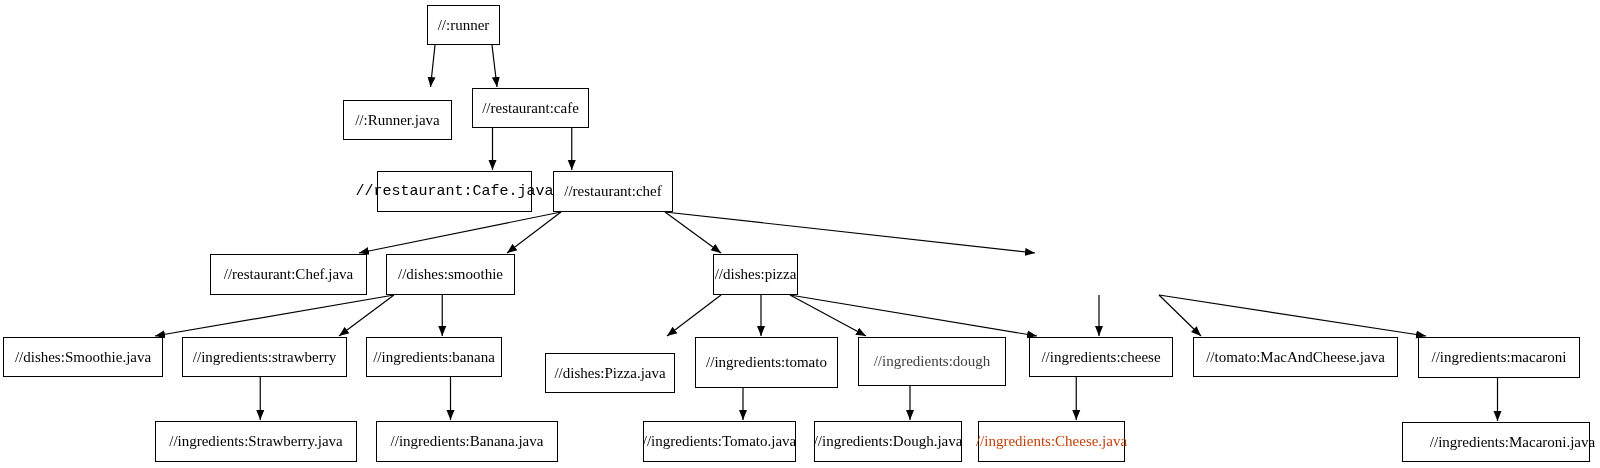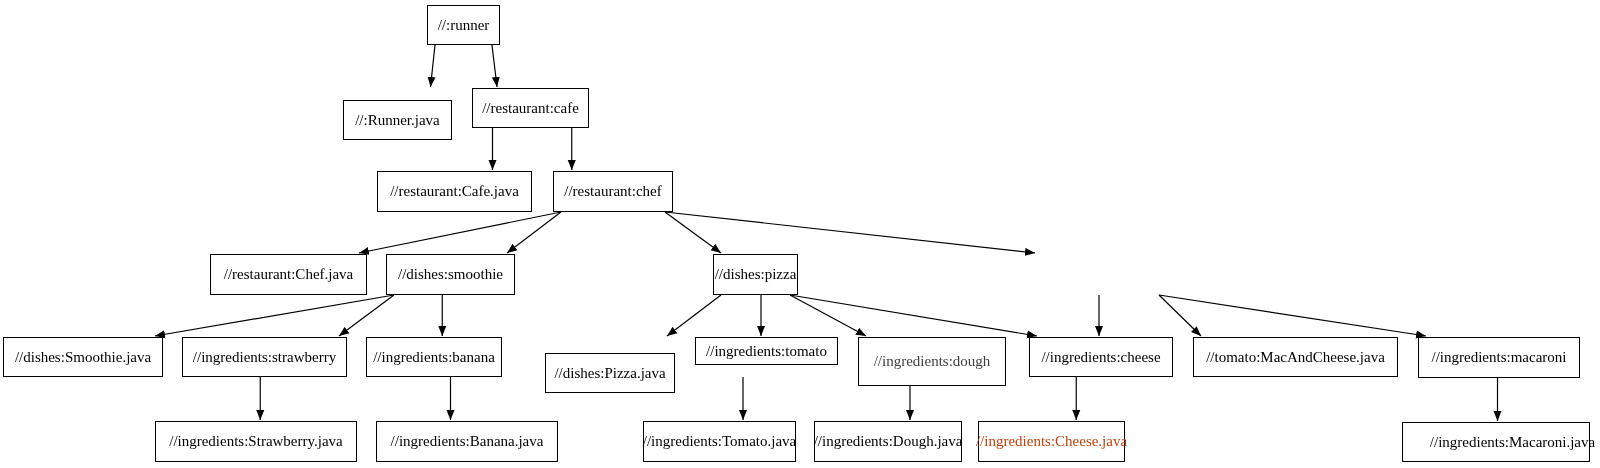--- a/index.html
+++ b/index.html
@@ -73,30 +73,30 @@
       <line x1="450.5" y1="377" x2="450.5" y2="420" class="edge-line" stroke="#000000" marker-end="url(#arrowhead)"></line>
       <line x1="743" y1="377" x2="743" y2="420" class="edge-line" stroke="#000000" marker-end="url(#arrowhead)"></line>
       <line x1="910" y1="377" x2="910" y2="420" class="edge-line" stroke="#000000" marker-end="url(#arrowhead)"></line>
       <line x1="1076.25" y1="377" x2="1076.25" y2="420" class="edge-line" stroke="#000000" marker-end="url(#arrowhead)"></line>
       <line x1="1497.5" y1="378" x2="1497.5" y2="421" class="edge-line" stroke="#000000" marker-end="url(#arrowhead)"></line>
     </svg>
 
 <div class="node" style="left: 427px; top: 5px; width: 73px; height: 40px; border-color: rgb(0, 0, 0); background: rgb(255, 255, 255); color: rgb(0, 0, 0);">//:runner</div>
     <div class="node" style="left: 343px; top: 88px; width: 109px; height: 40px; border-color: rgb(0, 0, 0); background: rgb(255, 255, 255); color: rgb(0, 0, 0); margin-top: 12px;">//:Runner.java</div>
     <div class="node" style="left: 472px; top: 88px; width: 117px; height: 40px; border-color: rgb(0, 0, 0); background: rgb(255, 255, 255); color: rgb(0, 0, 0);">//restaurant:cafe</div>
-    <div class="node" style="left: 377px; top: 171px; width: 155px; height: 41px; border-color: rgb(0, 0, 0); background: rgb(255, 255, 255); color: rgb(0, 0, 0);">//restaurant:Cafe.java</div>
+    <div class="node" style="left: 377px; top: 171px; width: 155px; height: 41px; border-color: rgb(0, 0, 0); background: rgb(255, 255, 255); color: rgb(0, 0, 0); font-family: Liberation Mono, monospace;">//restaurant:Cafe.java</div>
     <div class="node" style="left: 553px; top: 171px; width: 120px; height: 41px; border-color: rgb(0, 0, 0); background: rgb(255, 255, 255); color: rgb(0, 0, 0);">//restaurant:chef</div>
     <div class="node" style="left: 210px; top: 254px; width: 157px; height: 41px; border-color: rgb(0, 0, 0); background: rgb(255, 255, 255); color: rgb(0, 0, 0);">//restaurant:Chef.java</div>
     <div class="node" style="left: 386px; top: 254px; width: 129px; height: 41px; border-color: rgb(0, 0, 0); background: rgb(255, 255, 255); color: rgb(0, 0, 0);">//dishes:smoothie</div>
     <div class="node" style="left: 713px; top: 254px; width: 85px; height: 41px; border-color: rgb(0, 0, 0); background: rgb(255, 255, 255); color: rgb(0, 0, 0);">//dishes:pizza</div>
     <div class="node" style="left: 3px; top: 337px; width: 160px; height: 40px; border-color: rgb(0, 0, 0); background: rgb(255, 255, 255); color: rgb(0, 0, 0);">//dishes:Smoothie.java</div>
     <div class="node" style="left: 182px; top: 337px; width: 165px; height: 40px; border-color: rgb(0, 0, 0); background: rgb(255, 255, 255); color: rgb(0, 0, 0);">//ingredients:strawberry</div>
     <div class="node" style="left: 366px; top: 337px; width: 136px; height: 40px; border-color: rgb(0, 0, 0); background: rgb(255, 255, 255); color: rgb(0, 0, 0);">//ingredients:banana</div>
     <div class="node" style="left: 545px; top: 337px; width: 130px; height: 40px; border-color: rgb(0, 0, 0); background: rgb(255, 255, 255); color: rgb(0, 0, 0); margin-top: 16px;">//dishes:Pizza.java</div>
-    <div class="node" style="left: 695px; top: 337px; width: 143px; height: 28px; border-color: rgb(0, 0, 0); background: rgb(255, 255, 255); color: rgb(0, 0, 0);">//ingredients:tomato</div>
+    <div class="node" style="left: 695px; top: 337px; width: 143px; height: 51px; border-color: rgb(0, 0, 0); background: rgb(255, 255, 255); color: rgb(0, 0, 0);">//ingredients:tomato</div>
     <div class="node" style="left: 858px; top: 337px; width: 148px; height: 49px; border-color: rgb(0, 0, 0); background: rgb(255, 255, 255); color: #404040;">//ingredients:dough</div>
     <div class="node" style="left: 1029px; top: 337px; width: 144px; height: 40px; border-color: rgb(0, 0, 0); background: rgb(255, 255, 255); color: rgb(0, 0, 0);">//ingredients:cheese</div>
     <div class="node" style="left: 1193px; top: 337px; width: 205px; height: 40px; border-color: rgb(0, 0, 0); background: rgb(255, 255, 255); color: rgb(0, 0, 0);">//tomato:MacAndCheese.java</div>
     <div class="node" style="left: 1418px; top: 337px; width: 162px; height: 41px; border-color: rgb(0, 0, 0); background: rgb(255, 255, 255); color: rgb(0, 0, 0);">//ingredients:macaroni</div>
     <div class="node" style="left: 155px; top: 421px; width: 202px; height: 41px; border-color: rgb(0, 0, 0); background: rgb(255, 255, 255); color: rgb(0, 0, 0);">//ingredients:Strawberry.java</div>
     <div class="node" style="left: 376px; top: 421px; width: 182px; height: 41px; border-color: rgb(0, 0, 0); background: rgb(255, 255, 255); color: rgb(0, 0, 0);">//ingredients:Banana.java</div>
     <div class="node" style="left: 643px; top: 421px; width: 153px; height: 41px; border-color: rgb(0, 0, 0); background: rgb(255, 255, 255); color: rgb(0, 0, 0);">//ingredients:Tomato.java</div>
     <div class="node" style="left: 814px; top: 421px; width: 148px; height: 41px; border-color: rgb(0, 0, 0); background: rgb(255, 255, 255); color: rgb(0, 0, 0);">//ingredients:Dough.java</div>
     <div class="node" style="left: 978px; top: 421px; width: 147px; height: 41px; border-color: rgb(0, 0, 0); background: rgb(255, 255, 255); color: #c2410c;">//ingredients:Cheese.java</div>
     <div class="node" style="left: 1402px; top: 422px; width: 188px; height: 40px; border-color: rgb(0, 0, 0); background: rgb(255, 255, 255); color: rgb(0, 0, 0); padding-left: 33px;">//ingredients:Macaroni.java</div>

